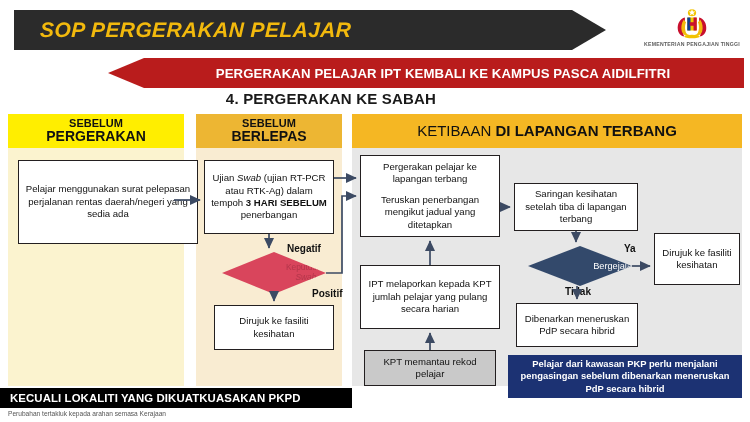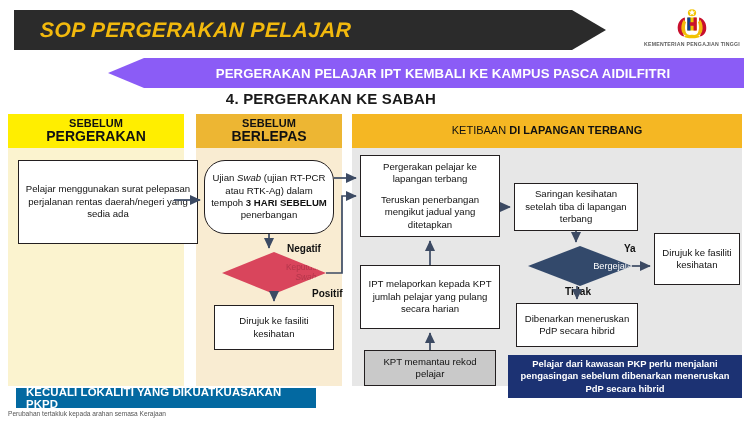--- a/index.html
+++ b/index.html
@@ -28,21 +28,21 @@
     display: flex; flex-direction: column; align-items: center; justify-content: flex-start;
   }
   .logo-cap { width: 38px; height: 32px; }
   .logo-text {
     font-size: 5.2px; color: #5d5d5d; font-weight: bold; letter-spacing: .25px;
     margin-top: 1px; white-space: nowrap;
   }
 
   .banner {
     position: absolute; left: 108px; top: 58px; width: 636px; height: 30px;
-    background: #8b5cf6;
+    background: #b91c1c;
     clip-path: polygon(36px 0, 100% 0, 100% 100%, 36px 100%, 0 50%);
     display: flex; align-items: center; justify-content: center;
   }
   .banner-text {
     color: #ffffff; font-size: 13.2px; font-weight: bold; letter-spacing: .1px;
     padding-left: 34px;
   }
   .subtitle {
     position: absolute; left: 0; top: 90px; width: 662px; text-align: center;
     font-size: 15px; font-weight: bold; color: #1a1a1a; letter-spacing: .2px;
@@ -57,35 +57,35 @@
   .col-head {
     position: absolute; display: flex; flex-direction: column;
     align-items: center; justify-content: center; text-align: center;
     color: #111; line-height: 1.05;
   }
   #head-1 { left: 8px;   top: 114px; width: 176px; height: 34px; background: #ffee00; }
   #head-2 { left: 196px; top: 114px; width: 146px; height: 34px; background: #edb633; }
   #head-3 { left: 352px; top: 114px; width: 390px; height: 34px; background: #f5b723; }
   .ch-small { font-size: 11px; font-weight: bold; }
   .ch-big   { font-size: 14px; font-weight: bold; }
-  .ch-row   { font-size: 11px; font-weight: bold; }
+  .ch-row   { font-size: 15px; font-weight: bold; }
   .ch-row .thin { font-weight: normal; }
 
   
   .box {
     position: absolute; background: #ffffff; border: 1.6px solid #231f20;
     display: flex; align-items: center; justify-content: center;
     text-align: center; font-size: 9.6px; color: #111; line-height: 1.3;
     padding: 2px 4px;
   }
   .box.gray { background: #c9c9c9; }
   .box.navy { background: #1c3273; border-color: #1c3273; color: #fff; font-weight: bold; }
 
   #box-pelepasan  { left: 18px;  top: 160px; width: 180px; height: 84px; }
-  #box-ujian      { left: 204px; top: 160px; width: 130px; height: 74px; border-radius: 21px; }
+  #box-ujian      { left: 204px; top: 160px; width: 130px; height: 74px; }
   #box-dirujuk-1  { left: 214px; top: 305px; width: 120px; height: 45px; }
   #box-pergerakan { left: 360px; top: 155px; width: 140px; height: 82px; flex-direction: column; gap: 8px; }
   #box-ipt        { left: 360px; top: 265px; width: 140px; height: 64px; }
   #box-kpt        { left: 364px; top: 350px; width: 132px; height: 36px; }
   #box-saringan   { left: 514px; top: 183px; width: 124px; height: 48px; }
   #box-dirujuk-2  { left: 654px; top: 233px; width: 86px; height: 52px; }
   #box-dibenarkan { left: 516px; top: 303px; width: 122px; height: 44px; }
   #box-pkp        { left: 508px; top: 355px; width: 234px; height: 43px; font-size: 9.4px; }
 
   .ital { font-style: italic; }
@@ -112,22 +112,22 @@
   #lbl-negatif { left: 287px; top: 243px; }
   #lbl-positif { left: 274px; top: 288px; margin-left: 38px; }
   #lbl-ya      { left: 624px; top: 243px; }
   #lbl-tidak   { left: 565px; top: 286px; }
 
   
   #edges { position: absolute; left: 0; top: 0; width: 750px; height: 422px; pointer-events: none; }
 
   
   .footer-bar {
-    position: absolute; left: 16px; top: 388px; width: 300px; height: 20px;
-    background: #0369a1; display: flex; align-items: center;
+    position: absolute; left: 0; top: 388px; width: 352px; height: 20px;
+    background: #000000; display: flex; align-items: center;
   }
   .footer-bar span {
     color: #fff; font-size: 11.4px; font-weight: bold; padding-left: 10px; letter-spacing: .1px;
   }
   .footer-note {
     position: absolute; left: 8px; top: 410px; font-size: 6.6px; color: #555;
   }
 </style>
 </head>
 <body>

